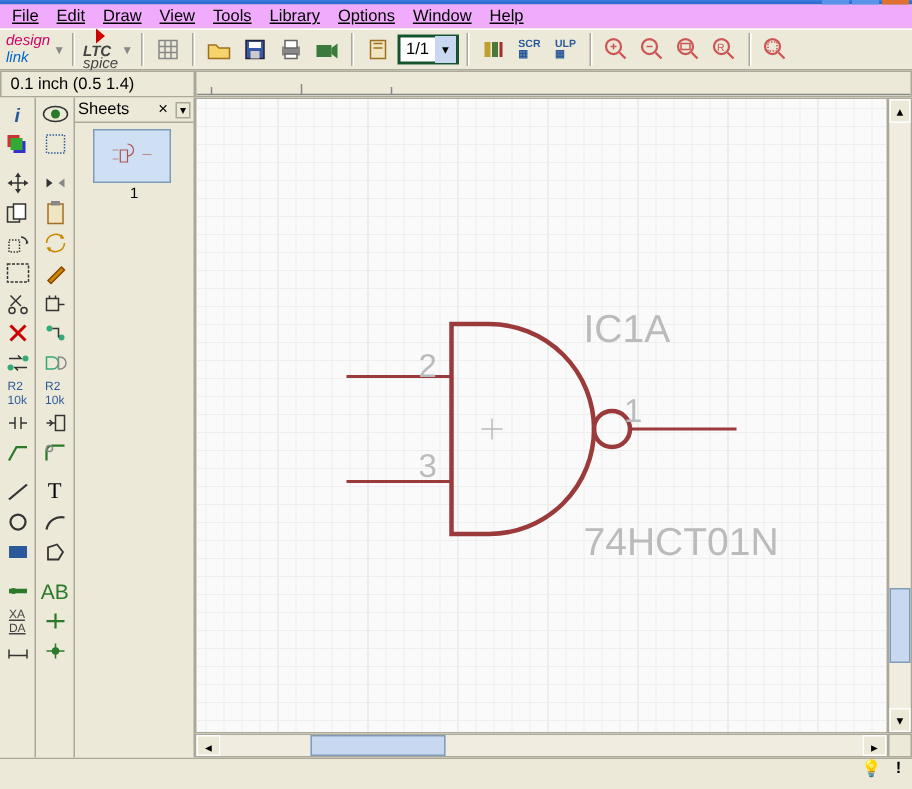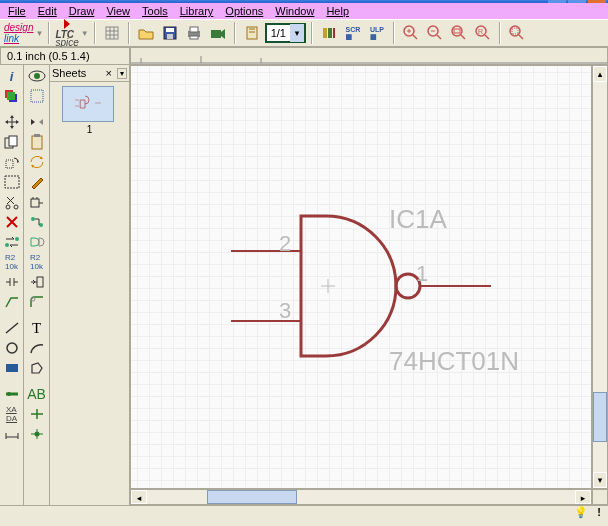--- a/index.html
+++ b/index.html
@@ -5,21 +5,21 @@
   * { box-sizing: border-box; margin: 0; padding: 0; font-family: Tahoma, Arial, sans-serif; }
   body { width: 608px; height: 526px; background: #ece9d8; overflow: hidden; font-size: 11px; user-select: none; }
   .titlebar-stub { height: 3px; background: linear-gradient(#3c7fe1, #2a60c8); display:flex; justify-content:flex-end; gap:2px; padding-right:2px;}
   .titlebar-stub div { width:18px; height:3px; background:#e07030; }
   .titlebar-stub .min,.titlebar-stub .max{ background:#5a93e8;}
   .menubar { display: flex; gap: 12px; padding: 2px 8px; background: #f0abfc; }
   .menubar span { text-decoration: underline; text-underline-offset: 1px; cursor: default; }
   .toolbar { display: flex; align-items: center; padding: 2px 4px; background: #ece9d8; border-top: 1px solid #fff; border-bottom: 1px solid #aca899; gap: 2px; height: 28px; }
   .tb-sep { width: 2px; height: 22px; border-left: 1px solid #aca899; border-right: 1px solid #fff; margin: 0 3px; }
   .tb-btn { width: 22px; height: 22px; display: flex; align-items: center; justify-content: center; border: 1px solid transparent; }
-  .logo-design { font-size: 10px; color: #cc0066; font-style: italic; text-decoration: underline; }
+  .logo-design { font-size: 10px; color: #cc0066; font-style: italic; }
   .logo-design .lk { color: #0066cc; }
   .logo-ltc { font-size: 10px; display:flex; align-items:center; gap:2px;flex-direction:column;}
   .logo-ltc .tri { width:0;height:0;border-left:6px solid #c00;border-top:5px solid transparent;border-bottom:5px solid transparent;}
   .logo-ltc .txt { font-style: italic; color:#444; line-height:8px;}
   .dd { display:flex; align-items:center; border:2px solid #14532d; background:#fff; height:20px;}
   .dd span { padding:0 4px; font-size:11px;}
   .dd .ar { width:14px; background:#c8d8f0; text-align:center; font-size:9px; line-height:18px;}
   .main { display: flex; height: calc(100% - 3px - 18px - 28px - 18px - 19px); }
   .ltool { width: 24px; background: #ece9d8; display: flex; flex-direction: column; align-items: center; padding-top: 2px; gap: 2px; border-right:1px solid #aca899;}
   .ltool2 { width: 26px; background: #ece9d8; display: flex; flex-direction: column; align-items: center; padding-top: 2px; gap: 2px; border-right:1px solid #aca899;}

